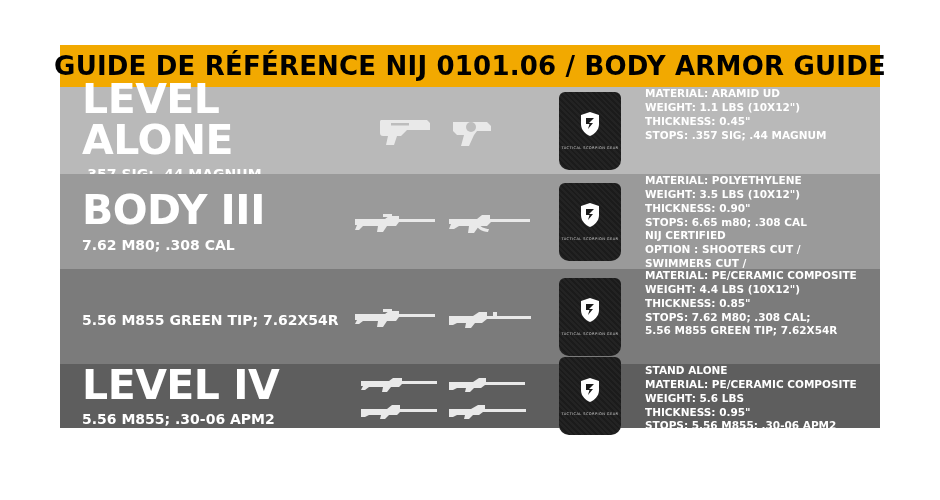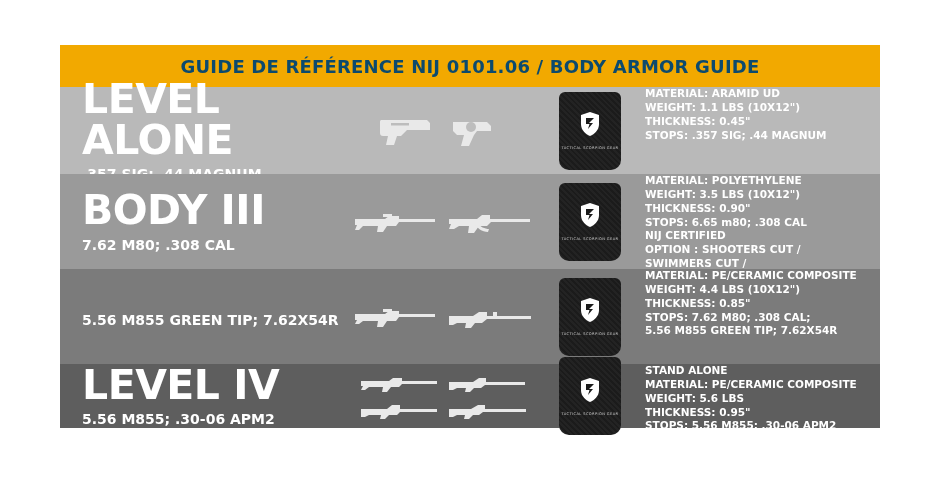--- a/index.html
+++ b/index.html
@@ -21,23 +21,23 @@
   }
   
   .title-bar {
     background: #F2A900;
     height: 42px;
     display: flex;
     align-items: center;
     justify-content: center;
   }
   .title-bar .title-text {
-    color: #0c4a6e;
+    color: #000000;
     font-weight: bold;
-    font-size: 18px;
+    font-size: 26px;
     letter-spacing: 0.2px;
     white-space: nowrap;
     font-family: "DejaVu Sans", sans-serif;
   }
   
   .row {
     display: flex;
     align-items: stretch;
     position: relative;
     box-sizing: border-box;

